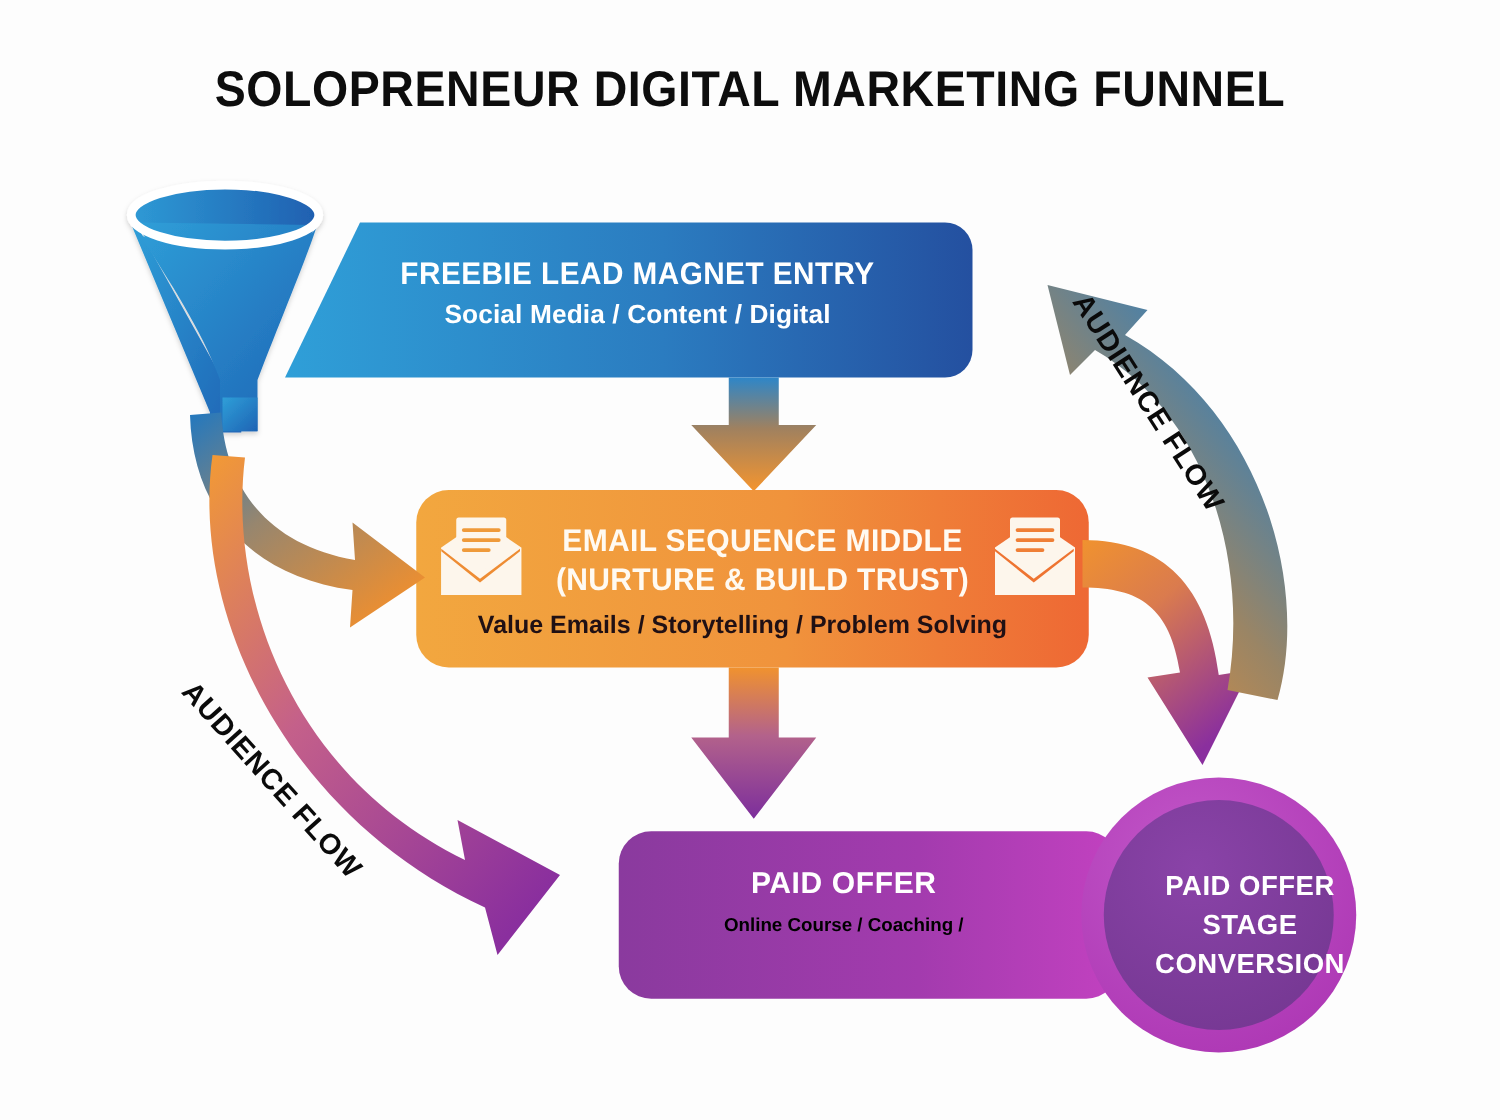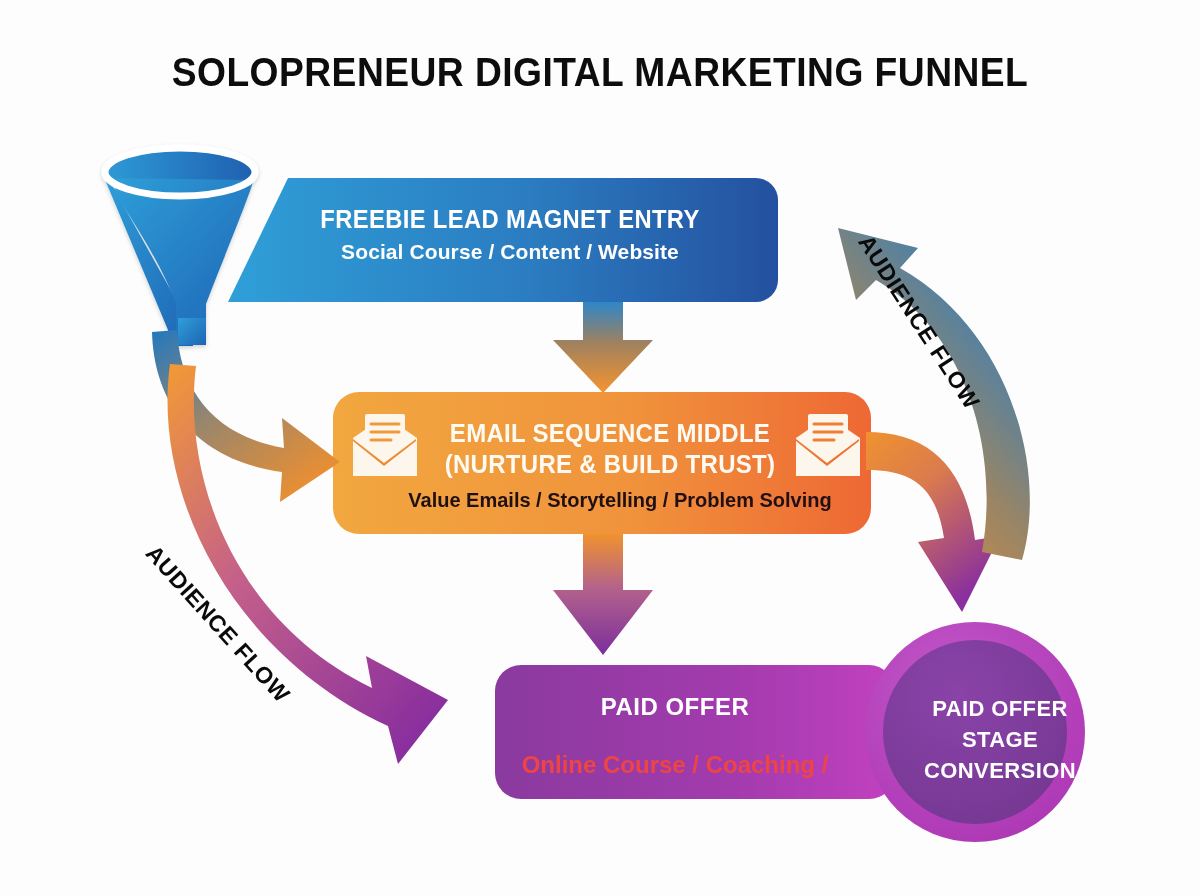--- a/index.html
+++ b/index.html
@@ -34,31 +34,31 @@
     left:250px;top:240px;width:520px;
     font-size:21px;font-weight:600;color:#ffffff;letter-spacing:0.1px;
   }
 
   #orange-title{
     left:400px;top:418px;width:420px;
     font-size:25px;font-weight:700;color:#fffaf2;letter-spacing:0.3px;
     line-height:31px;transform:scaleX(0.96);transform-origin:center;
   }
   #orange-sub{
-    left:360px;top:489px;width:520px;
+    left:334px;top:489px;width:520px;
     font-size:20px;font-weight:700;color:#201014;letter-spacing:0px;
   }
 
   #purple-title{
     left:500px;top:693px;width:350px;
     font-size:24px;font-weight:700;color:#ffffff;letter-spacing:0.5px;
   }
   #purple-sub{
     left:500px;top:728px;width:350px;
-    font-size:24px;font-weight:600;color:#ef4444;line-height:26px;margin-top:24px;
+    font-size:15px;font-weight:600;color:#000000;line-height:26px;
   }
 
   #circle-text{
     left:880px;top:693px;width:240px;
     font-size:22px;font-weight:700;color:#ffffff;line-height:31px;
     letter-spacing:0.4px;
   }
 
   .flowlabel{
     position:absolute;font-size:23px;font-weight:700;color:#0a0a0a;
@@ -242,21 +242,21 @@
                C182,480 236,622 372,688
                L366,656
                L448,700
                L398,764
                L388,726
                C232,654 152,494 170,364 Z" fill="url(#gCurveFunnelOffer)"></path>
     </g>
   </svg>
 
   <div class="boxtext" id="blue-title">FREEBIE LEAD MAGNET ENTRY</div>
-  <div class="boxtext" id="blue-sub">Social Course / Content / Website</div>
+  <div class="boxtext" id="blue-sub">Social Media / Content / Digital</div>
 
   <div class="boxtext" id="orange-title">
     <div>EMAIL SEQUENCE MIDDLE</div>
     <div>(NURTURE &amp; BUILD TRUST)</div>
   </div>
   <div class="boxtext" id="orange-sub">Value Emails / Storytelling / Problem Solving</div>
 
   <div class="boxtext" id="purple-title">PAID OFFER</div>
   <div class="boxtext" id="purple-sub">
     <div>Online Course / Coaching /</div>

